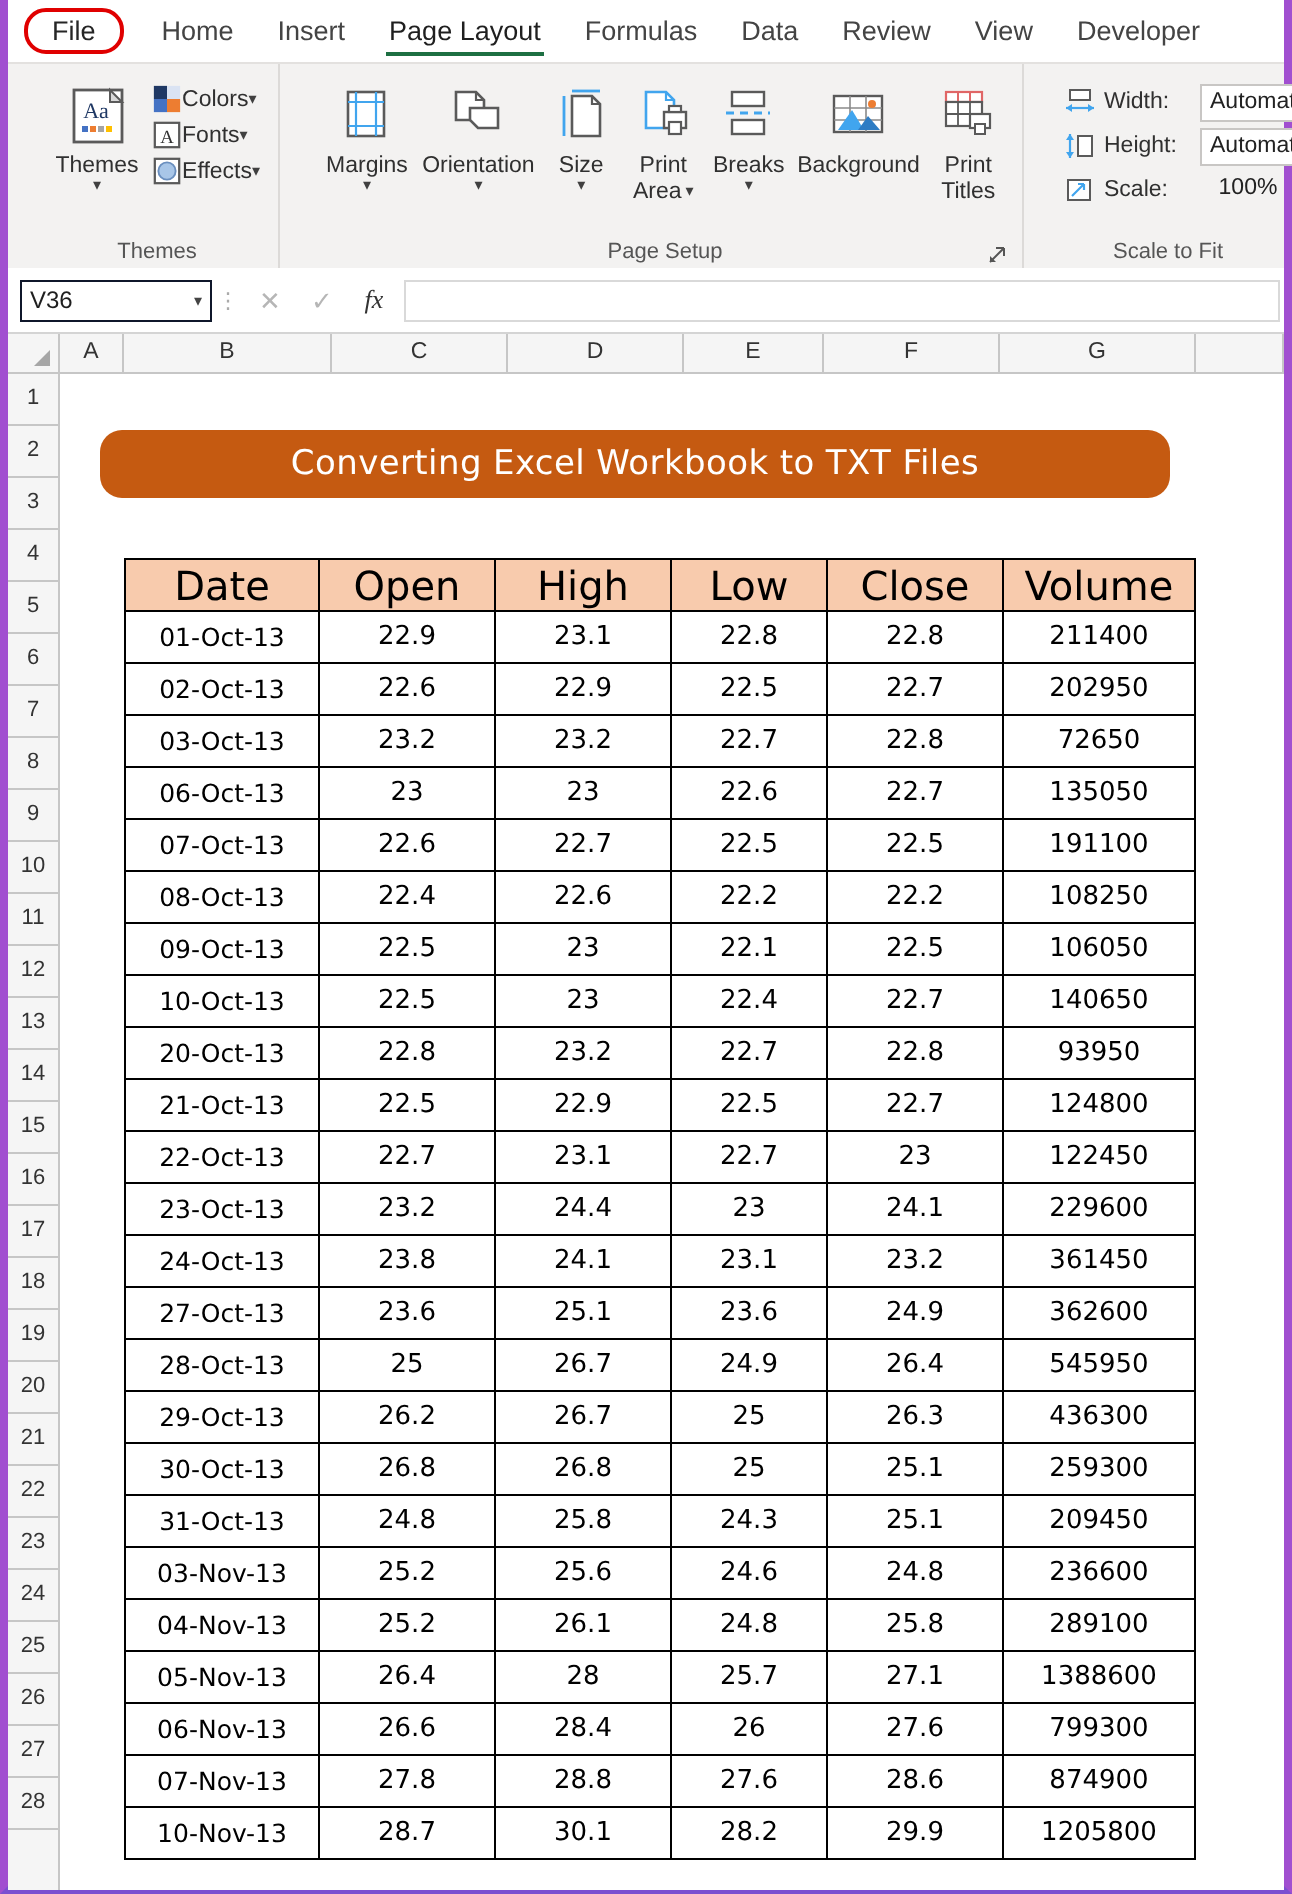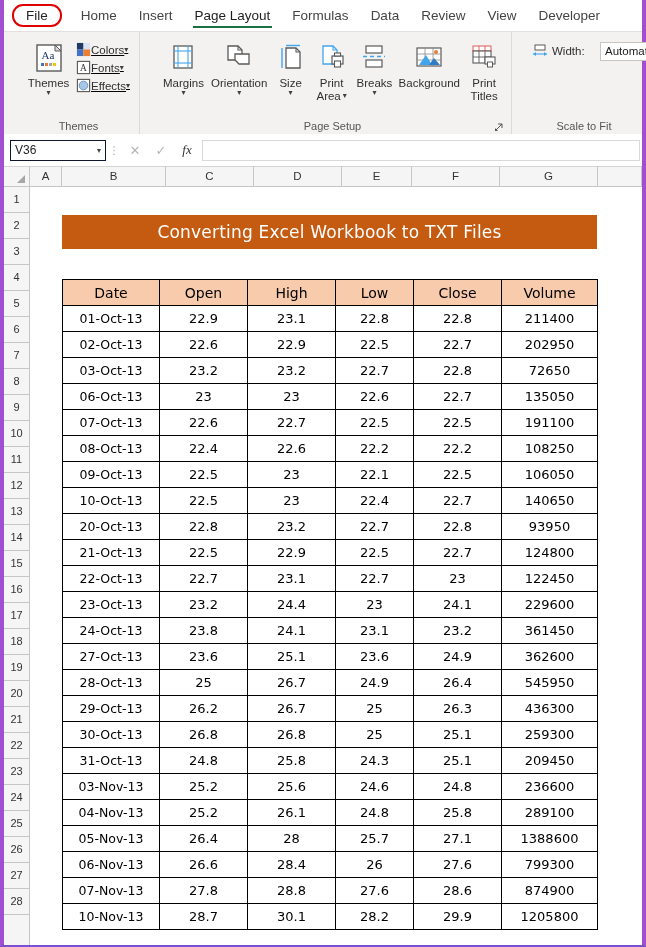--- a/index.html
+++ b/index.html
@@ -107,21 +107,20 @@
     font-size: 11.5px; color: #303030; text-align: center; line-height: 12px;
     margin-top: 1px;
   }
   .bigbtn .caret { font-size: 8px; color: #404040; line-height: 9px; margin-top: -1px; }
 
   .smallcol { display: flex; flex-direction: column; gap: 1px; padding-top: 3px; }
   .smallbtn {
     display: flex; align-items: center; gap: 0;
     padding: 1px 3px;
     cursor: default;
-    text-decoration: underline;
   }
   .smallbtn .lb { font-size: 11.5px; color: #303030; }
   .smallbtn .caret { font-size: 8px; color: #404040; }
 
   
   .sfrow { display: flex; align-items: center; gap: 4px; margin-bottom: 2px; height: 20px; }
   .sflabel { font-size: 11.5px; color: #303030; width: 44px; }
   .sfbox {
     border: 1px solid #c8c6c4;
     background: #ffffff;
@@ -239,21 +238,21 @@
     border: 1px solid #000000;
     text-align: center;
     font-size: 13px;
     color: #000000;
     height: 26px;
     padding: 0;
     font-weight: normal;
   }
   table.data th {
     background: #f8cbad;
-    font-size: 14px;
+    font-size: 20px;
   }
   table.data td.date { font-size: 12.5px; }
 
   svg { display: block; }
 </style>
 </head>
 <body>
 
 <div id="app">
 
@@ -435,21 +434,21 @@
         <span class="dlg-launch">
           <svg width="9" height="9" viewBox="0 0 9 9">
             <path d="M1 8 L8 1 M8 1 L8 5 M8 1 L4 1" stroke="#555" stroke-width="1" fill="none"></path>
             <path d="M1 8 L4 8 L1 5 Z" fill="#555"></path>
           </svg>
         </span>
       </div>
     </div>
 
     <div class="group" style="width:130px;">
-      <div class="group-body" style="flex-direction:row;padding-top:5px;">
+      <div class="group-body" style="flex-direction:column;padding-top:5px;">
         <div class="sfrow">
           <span>
             <svg width="16" height="14" viewBox="0 0 16 14">
               <rect x="3" y="1" width="10" height="5" fill="#ffffff" stroke="#5a5a5a" stroke-width="1"></rect>
               <line x1="1" y1="10" x2="15" y2="10" stroke="#41a5ee" stroke-width="1.1"></line>
               <polygon points="1,10 4,8 4,12" fill="#41a5ee"></polygon>
               <polygon points="15,10 12,8 12,12" fill="#41a5ee"></polygon>
             </svg>
           </span>
           <span class="sflabel">Width:</span>
@@ -539,21 +538,21 @@
           <div class="rh" style="height: 26px; line-height: 25px;">22</div>
           <div class="rh" style="height: 26px; line-height: 25px;">23</div>
           <div class="rh" style="height: 26px; line-height: 25px;">24</div>
           <div class="rh" style="height: 26px; line-height: 25px;">25</div>
           <div class="rh" style="height: 26px; line-height: 25px;">26</div>
           <div class="rh" style="height: 26px; line-height: 25px;">27</div>
           <div class="rh" style="height: 26px; line-height: 25px;">28</div>
         </div>
       <div class="cells">
 
-        <div class="banner" style="left:32px; top:28px; width:535px; height:34px;">
+        <div class="banner" style="left:20px; top:28px; width:535px; height:34px;border-radius:11px;">
           <span>Converting Excel Workbook to TXT Files</span>
         </div>
 
         <table class="data" style="left:32px; top:92px; width:535px;">
           <colgroup>
             <col style="width:97px">
             <col style="width:88px">
             <col style="width:88px">
             <col style="width:78px">
             <col style="width:88px">

